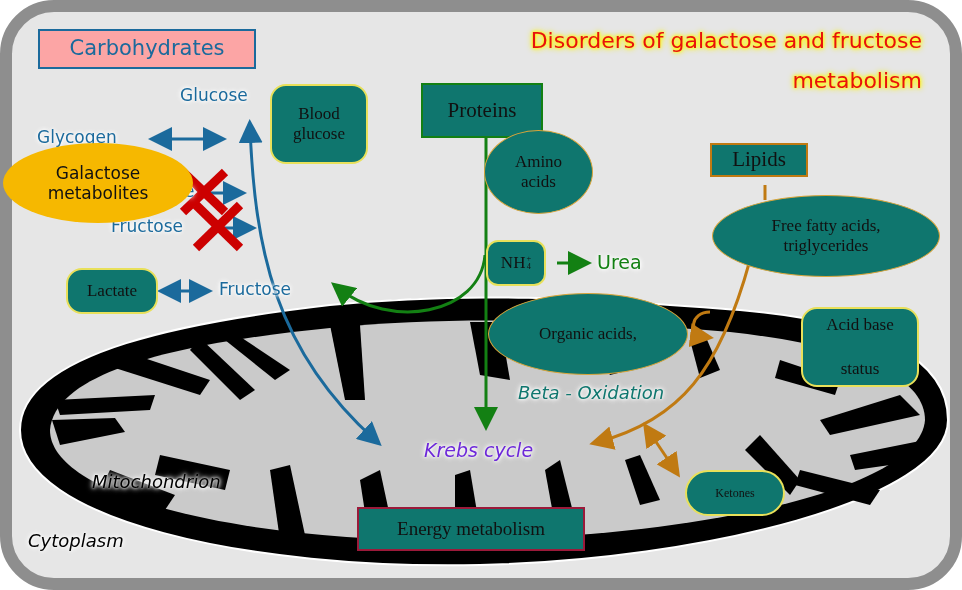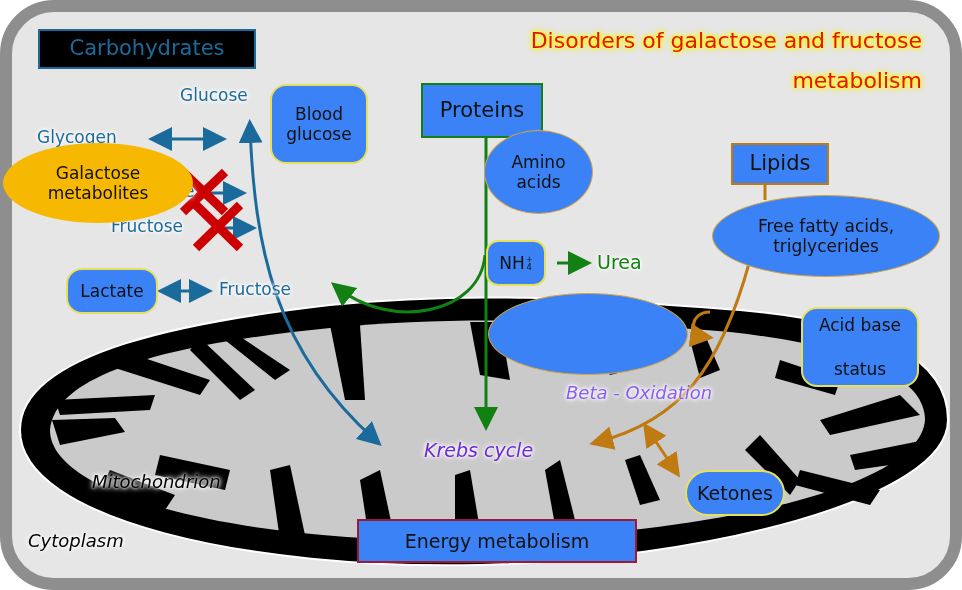--- a/index.html
+++ b/index.html
@@ -2,21 +2,21 @@
 <html><head>
 <meta charset="utf-8">
 <style>
   html, body { margin: 0; padding: 0; background: #ffffff; }
   body { width: 962px; height: 590px; position: relative; overflow: hidden;
          font-family: "DejaVu Sans", "Liberation Sans", sans-serif; }
   #cell { position: absolute; left: 0; top: 0; width: 962px; height: 590px; }
   .lbl { position: absolute; white-space: nowrap; line-height: 1.15; }
   .box { position: absolute; display: flex; align-items: center; justify-content: center;
          text-align: center; line-height: 1.2; box-sizing: border-box; }
-  .gray { background: #3b82f6; color: #111; }
+  .gray { background: #0f766e; color: #111; font-family: Liberation Serif, serif; }
   .rounded { border-radius: 16px; border: 2px solid #e8e05a; }
   .ellipse { border-radius: 50%; border: 1.5px solid #d9a53a; }
   .blue { color: #1b6a9c; }
   .glow-white { text-shadow: 0 0 3px #fff, 0 0 5px #fff, 0 0 6px #fff; }
   .glow-yellow { text-shadow: 0 0 3px #ffff00, 0 0 5px #ffff00, 0 0 7px #ffee00; }
   .italic { font-style: italic; }
 </style>
 </head>
 <body>
 
@@ -92,21 +92,21 @@
     </g>
     <g stroke="#cc0000" stroke-width="9">
       <line x1="196" y1="205" x2="240" y2="248"></line>
       <line x1="240" y1="205" x2="196" y2="248"></line>
     </g>
   </svg>
 
   <div class="lbl glow-yellow" style="right:40px;top:28px;color:#e8120c;font-size:22px;">Disorders of galactose and fructose</div>
   <div class="lbl glow-yellow" style="right:40px;top:68px;color:#e8120c;font-size:22px;padding-left:38px;">metabolism</div>
 
-  <div class="box" style="left:38px;top:29px;width:218px;height:40px;background:#000000;border:2px solid #1b6a9c;color:#1b6a9c;font-size:21px;">Carbohydrates</div>
+  <div class="box" style="left:38px;top:29px;width:218px;height:40px;background:#fca5a5;border:2px solid #1b6a9c;color:#1b6a9c;font-size:21px;">Carbohydrates</div>
   <div class="lbl blue glow-white" style="left:180px;top:86px;font-size:17px;">Glucose</div>
   <div class="lbl blue glow-white" style="left:37px;top:128px;font-size:17px;">Glycogen</div>
   <div class="lbl blue glow-white" style="left:110px;top:182px;font-size:17px;">Galactose</div>
   <div class="lbl blue glow-white" style="left:111px;top:217px;font-size:17px;">Fructose</div>
   <div class="lbl blue glow-white" style="left:219px;top:280px;font-size:17px;">Fructose</div>
 
   <div class="box gray rounded" style="left:270px;top:84px;width:98px;height:80px;font-size:17px;flex-direction:column;">
     <span>Blood</span>
     <span>glucose</span>
   </div>
@@ -124,33 +124,34 @@
   </div>
   <div class="box gray rounded" style="left:486px;top:240px;width:60px;height:46px;border-radius:12px;font-size:17px;">
     <span>NH</span>
       <span style="display:inline-flex;flex-direction:column;font-size:10px;line-height:1;margin-left:1px;">
         <sup style="vertical-align:baseline;">+</sup>
         <sub style="vertical-align:baseline;">4</sub>
       </span>
   </div>
   <div class="lbl glow-white" style="left:597px;top:252px;color:#138013;font-size:19px;">Urea</div>
 
-  <div class="box gray" style="left:710px;top:143px;width:98px;height:42px;border:2.5px solid #c07a12;font-size:21px;margin-left:21px;">Lipids</div>
+  <div class="box gray" style="left:710px;top:143px;width:98px;height:34px;border:2.5px solid #c07a12;font-size:21px;">Lipids</div>
   <div class="box gray ellipse" style="left:712px;top:195px;width:228px;height:82px;font-size:17px;flex-direction:column;">
     <span>Free fatty acids,</span>
     <span>triglycerides</span>
   </div>
 
   <div class="box gray ellipse" style="left:488px;top:293px;width:200px;height:82px;font-size:17px;flex-direction:column;">
+    <span>Organic acids,</span>
   </div>
   <div class="box gray rounded" style="left:801px;top:307px;width:118px;height:80px;font-size:17px;flex-direction:column;gap:24px;">
     <span>Acid base</span>
     <span>status</span>
   </div>
-  <div class="lbl italic glow-white" style="left:518px;top:383px;color:#8b5cf6;font-size:18px;margin-left:48px;">Beta - Oxidation</div>
-  <div class="box gray rounded" style="left:685px;top:470px;width:100px;height:46px;border-radius:23px;font-size:19px;">Ketones</div>
+  <div class="lbl italic glow-white" style="left:518px;top:383px;color:#0f766e;font-size:18px;">Beta - Oxidation</div>
+  <div class="box gray rounded" style="left:685px;top:470px;width:100px;height:46px;border-radius:23px;font-size:12px;">Ketones</div>
 
   <div class="lbl italic glow-white" style="left:424px;top:440px;color:#6d28d9;font-size:19px;">Krebs cycle</div>
-  <div class="box gray" style="left:357px;top:507px;width:280px;height:44px;border:2.5px solid #9b1a3a;font-size:19px;margin-top:12px;">Energy metabolism</div>
+  <div class="box gray" style="left:357px;top:507px;width:228px;height:44px;border:2.5px solid #9b1a3a;font-size:19px;">Energy metabolism</div>
 
   <div class="lbl italic glow-white" style="left:92px;top:472px;color:#000;font-size:18px;">Mitochondrion</div>
   <div class="lbl italic glow-white" style="left:28px;top:531px;color:#000;font-size:18px;">Cytoplasm</div>
 </div>
 
 </body></html>

